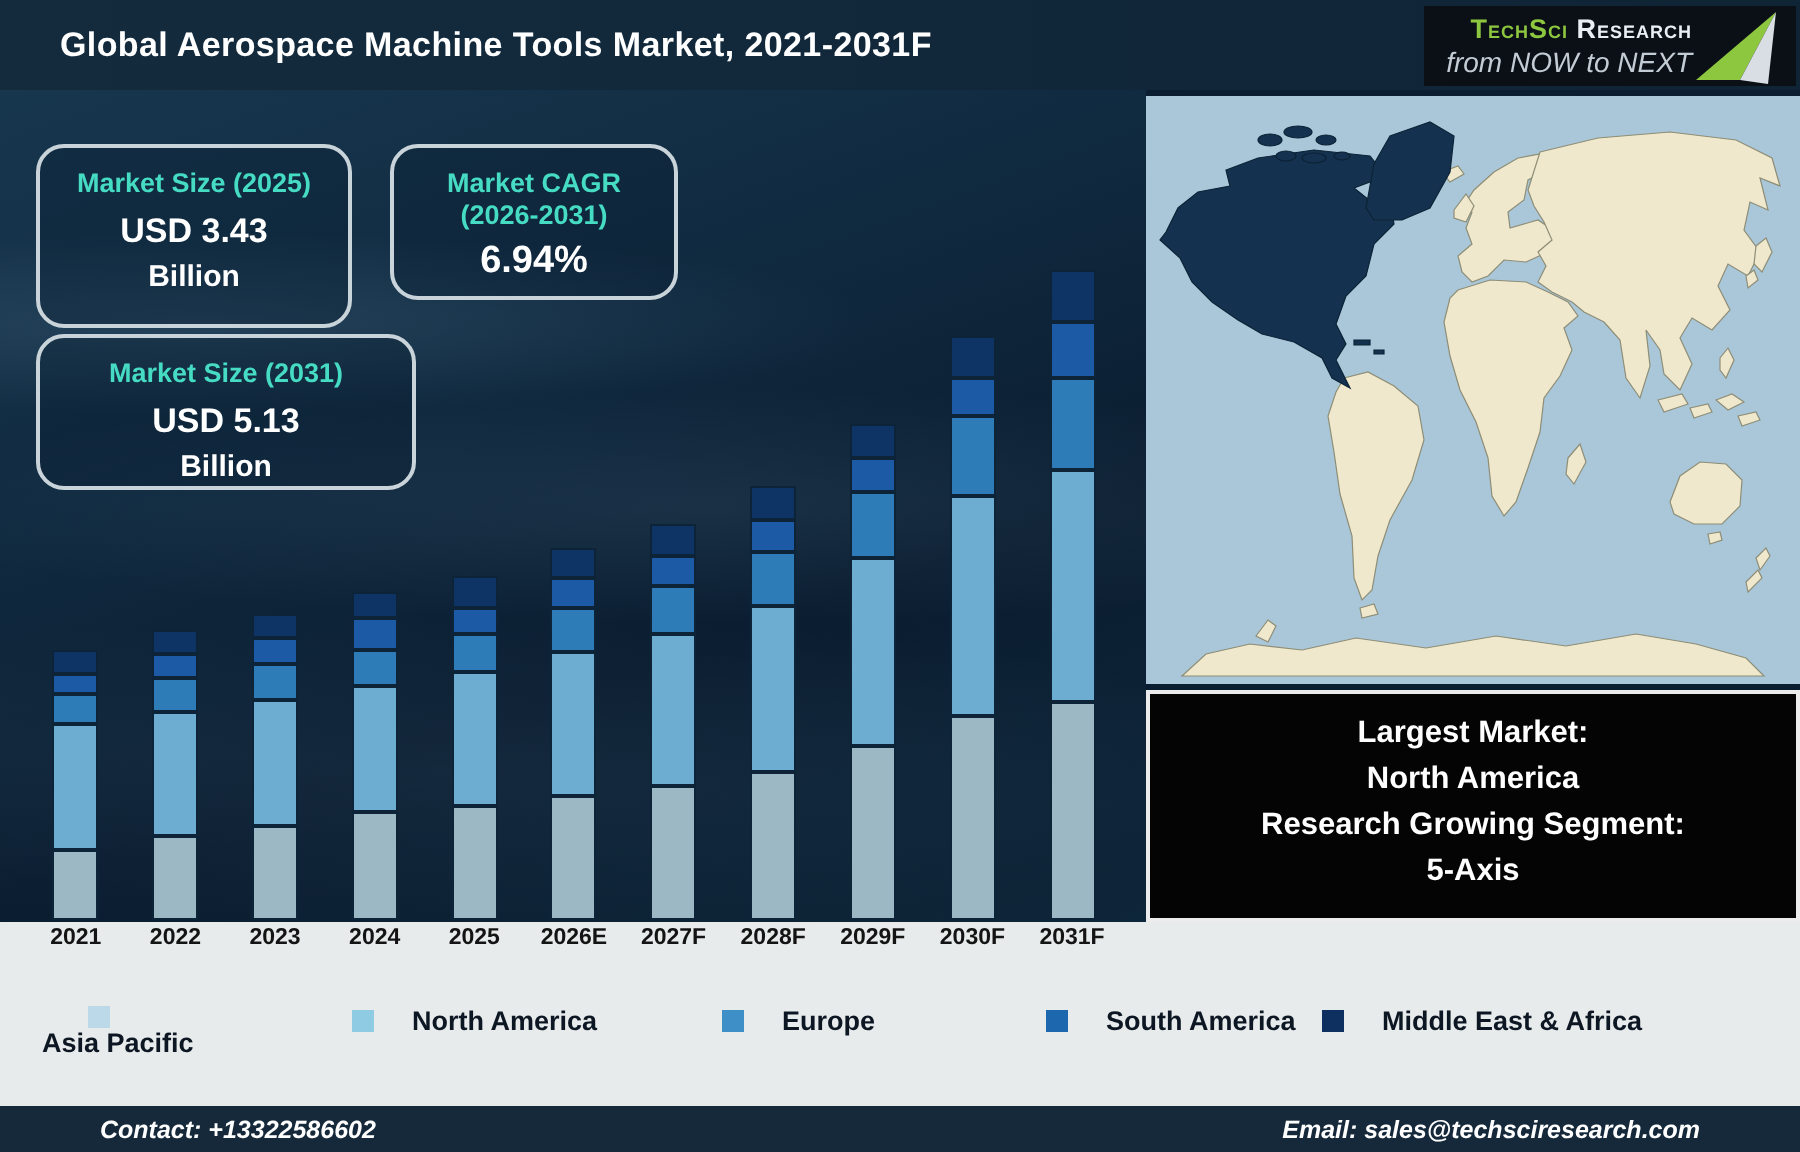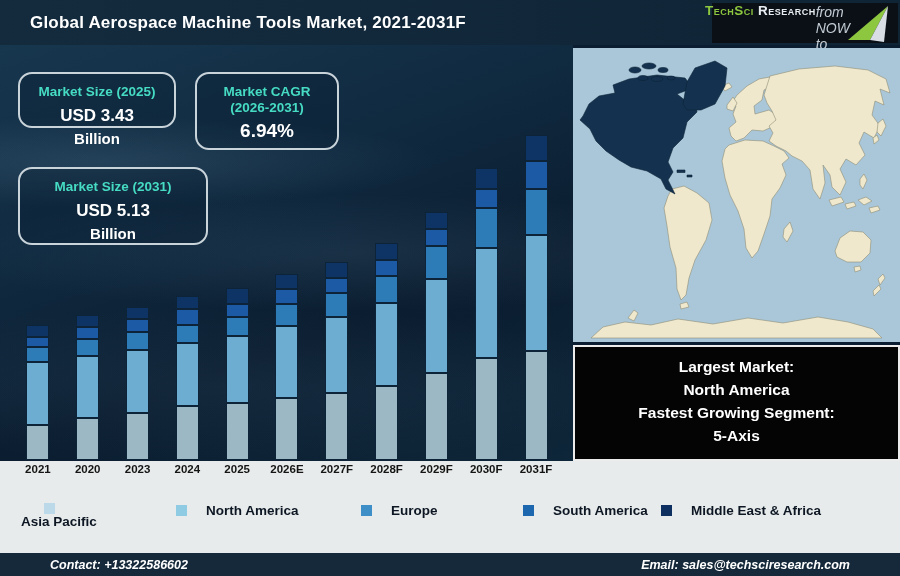--- a/index.html
+++ b/index.html
@@ -3,21 +3,21 @@
 <meta charset="utf-8">
 <style>
   html,body{margin:0;padding:0;background:#222;}
   .poster{position:relative;width:900px;height:576px;overflow:hidden;background:#0b1e31;
           font-family:"Liberation Sans",sans-serif;}
   
   .header{position:absolute;left:0;top:0;width:900px;height:45px;
           background:linear-gradient(90deg,#142b3e,#0f2536);display:flex;align-items:center;}
   .page-title{color:#ffffff;font-size:17px;font-weight:bold;margin-left:30px;letter-spacing:.2px;}
   .logo{position:absolute;right:2px;top:3px;width:186px;height:40px;background:#0b1016;
-        display:flex;justify-content:center;
+        display:flex;flex-direction:column;justify-content:center;align-items:flex-end;
         padding-right:52px;box-sizing:border-box;}
   .brand-line{font-weight:bold;font-size:13.5px;letter-spacing:.5px;font-variant:small-caps;white-space:nowrap;}
   .brand-primary{color:#8dc63f;}
   .brand-secondary{color:#e9eef3;}
   .tagline{font-style:italic;font-size:14px;color:#c3ccd4;margin-top:1px;}
   .logo-arrow{position:absolute;right:6px;top:1px;}
   
   .chart-region{position:absolute;left:0;top:45px;width:573px;height:416px;
     background:
       radial-gradient(ellipse 520px 70px at 18% 28%, rgba(126,168,198,.16), transparent 65%),
@@ -27,21 +27,21 @@
   .bars-row{position:absolute;left:13px;bottom:1px;width:548px;height:336px;display:flex;align-items:flex-end;}
   .bar-col{flex:1;height:100%;display:flex;justify-content:center;align-items:flex-end;}
   .bar{width:23px;display:flex;flex-direction:column-reverse;}
   .seg{width:100%;box-sizing:border-box;border:1px solid #0c2338;}
   
   .ibox{position:absolute;border:2px solid #c9d3da;border-radius:14px;background:rgba(8,25,42,.28);
         color:#ffffff;text-align:center;box-sizing:border-box;padding-top:10px;}
   .ibox .lbl{color:#46dcc3;font-weight:bold;font-size:13.5px;line-height:16px;padding:0 12px;}
   .ibox .val{font-size:17px;font-weight:bold;margin-top:6px;}
   .ibox .unit{font-size:15px;font-weight:bold;margin-top:4px;}
-  .ibox-1{left:18px;top:27px;width:158px;height:56px;}
+  .ibox-1{left:18px;top:27px;width:158px;height:92px;}
   .ibox-2{left:195px;top:27px;width:144px;height:78px;}
   .ibox-2 .val{font-size:19px;margin-top:4px;}
   .ibox-3{left:18px;top:122px;width:190px;height:78px;}
   
   .map-wrap{position:absolute;left:573px;top:48px;width:327px;height:294px;}
   .callout{position:absolute;left:573px;top:345px;width:327px;height:116px;background:#040404;
            border:2px solid #ececec;box-sizing:border-box;color:#ffffff;text-align:center;
            font-weight:bold;font-size:15.5px;line-height:23px;padding-top:8px;}
   
   .bottom-strip{position:absolute;left:0;top:461px;width:900px;height:92px;background:#e8ebeb;}
@@ -231,28 +231,28 @@
         <ellipse cx="98" cy="30" rx="4" ry="2"></ellipse>
         <path d="M104 122 h8 v2.5 h-8 z"></path>
         <path d="M114 127 h5 v2 h-5 z"></path>
       </g>
     </svg>
   </div>
 
   <div class="callout">
     <div>Largest Market:</div>
     <div>North America</div>
-    <div>Fastest Growing Segment:</div>
+    <div>Research Growing Segment:</div>
     <div>5-Axis</div>
   </div>
 
   <div class="bottom-strip">
     <div class="xlabels">
         <div class="x-label">2021</div>
-        <div class="x-label">2020</div>
+        <div class="x-label">2022</div>
         <div class="x-label">2023</div>
         <div class="x-label">2024</div>
         <div class="x-label">2025</div>
         <div class="x-label">2026E</div>
         <div class="x-label">2027F</div>
         <div class="x-label">2028F</div>
         <div class="x-label">2029F</div>
         <div class="x-label">2030F</div>
         <div class="x-label">2031F</div>
       </div>

